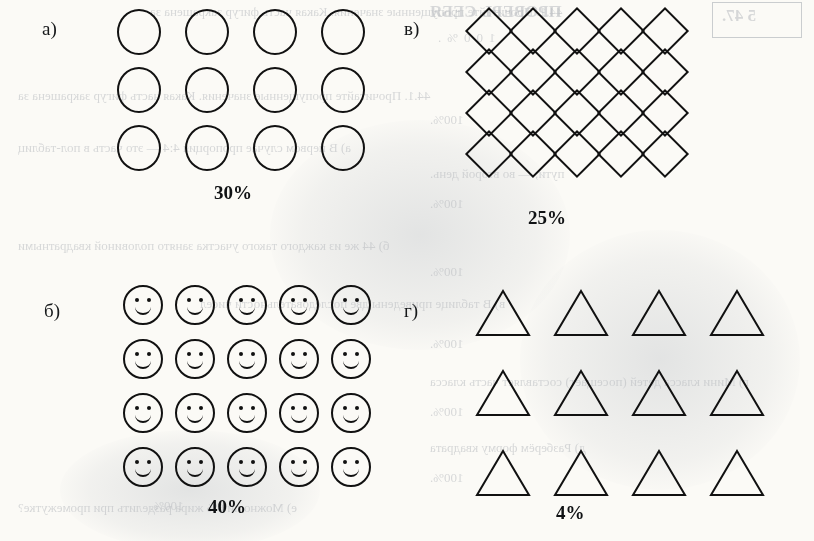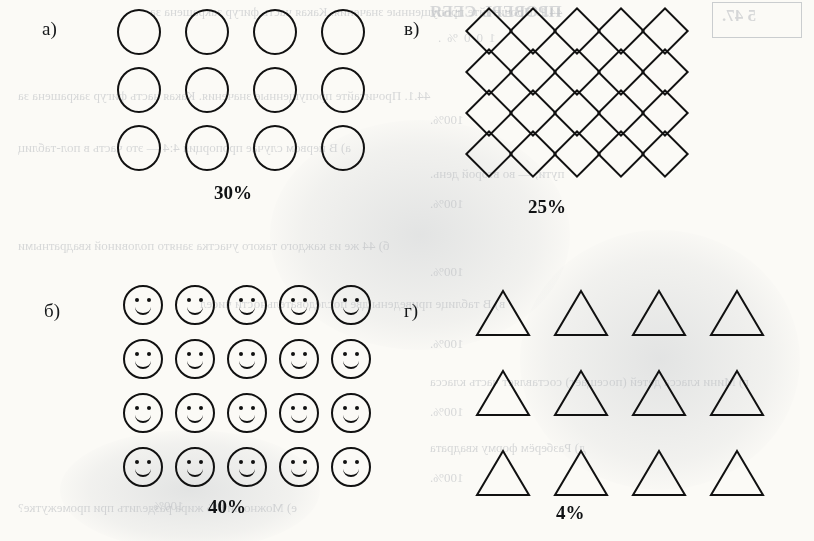--- a/index.html
+++ b/index.html
@@ -289,21 +289,21 @@
         <div style="display: flex; align-items: center; justify-content: center;">
           <div class="diamond"></div>
         </div>
       </div>
       <div style="display: flex; align-items: center; justify-content: center;">
         <div style="display: flex; align-items: center; justify-content: center;">
           <div class="diamond"></div>
         </div>
       </div>
     </div>
-  <div class="pct" style="left:528px;top:196px;">25%</div>
+  <div class="pct" style="left:528px;top:207px;">25%</div>
 
   <div class="group-label" style="left:44px;top:300px;">б)</div>
   <div class="figure-grid" id="grid-b" style="left:118px;top:280px;grid-template-columns:repeat(5,50px);grid-template-rows:repeat(4,50px);gap:4px 2px;">
       <div style="display: flex; align-items: center; justify-content: center;">
         <div class="smiley">
           <div class="eye l"></div>
           <div class="eye r"></div>
           <div class="mouth"></div>
         </div>
       </div>

